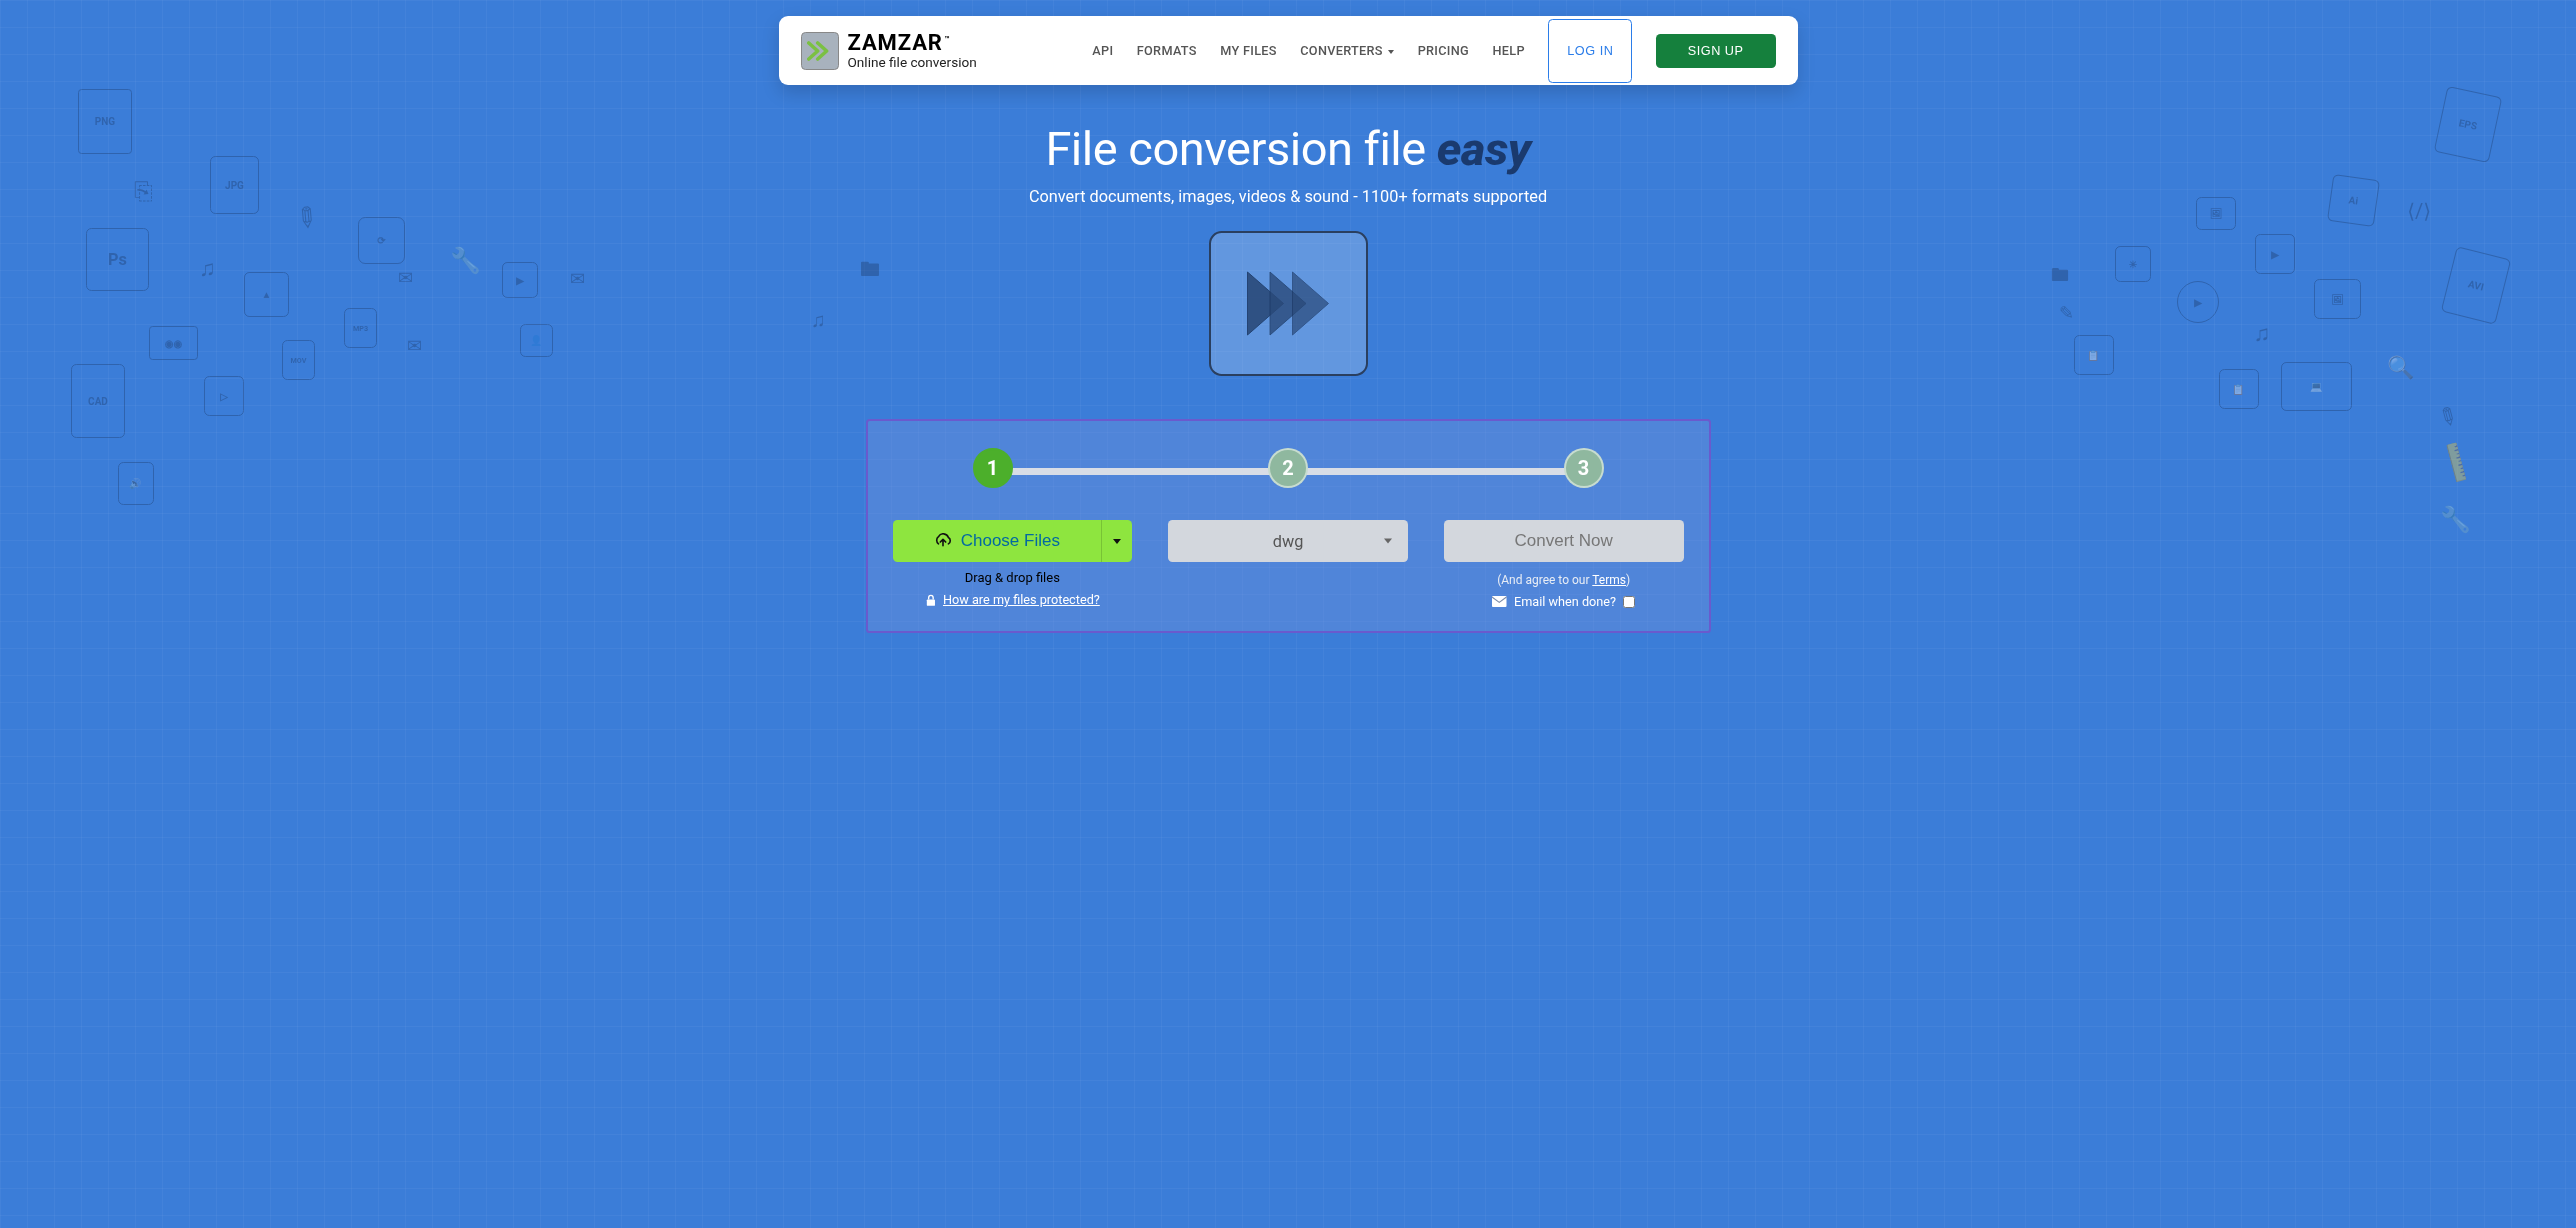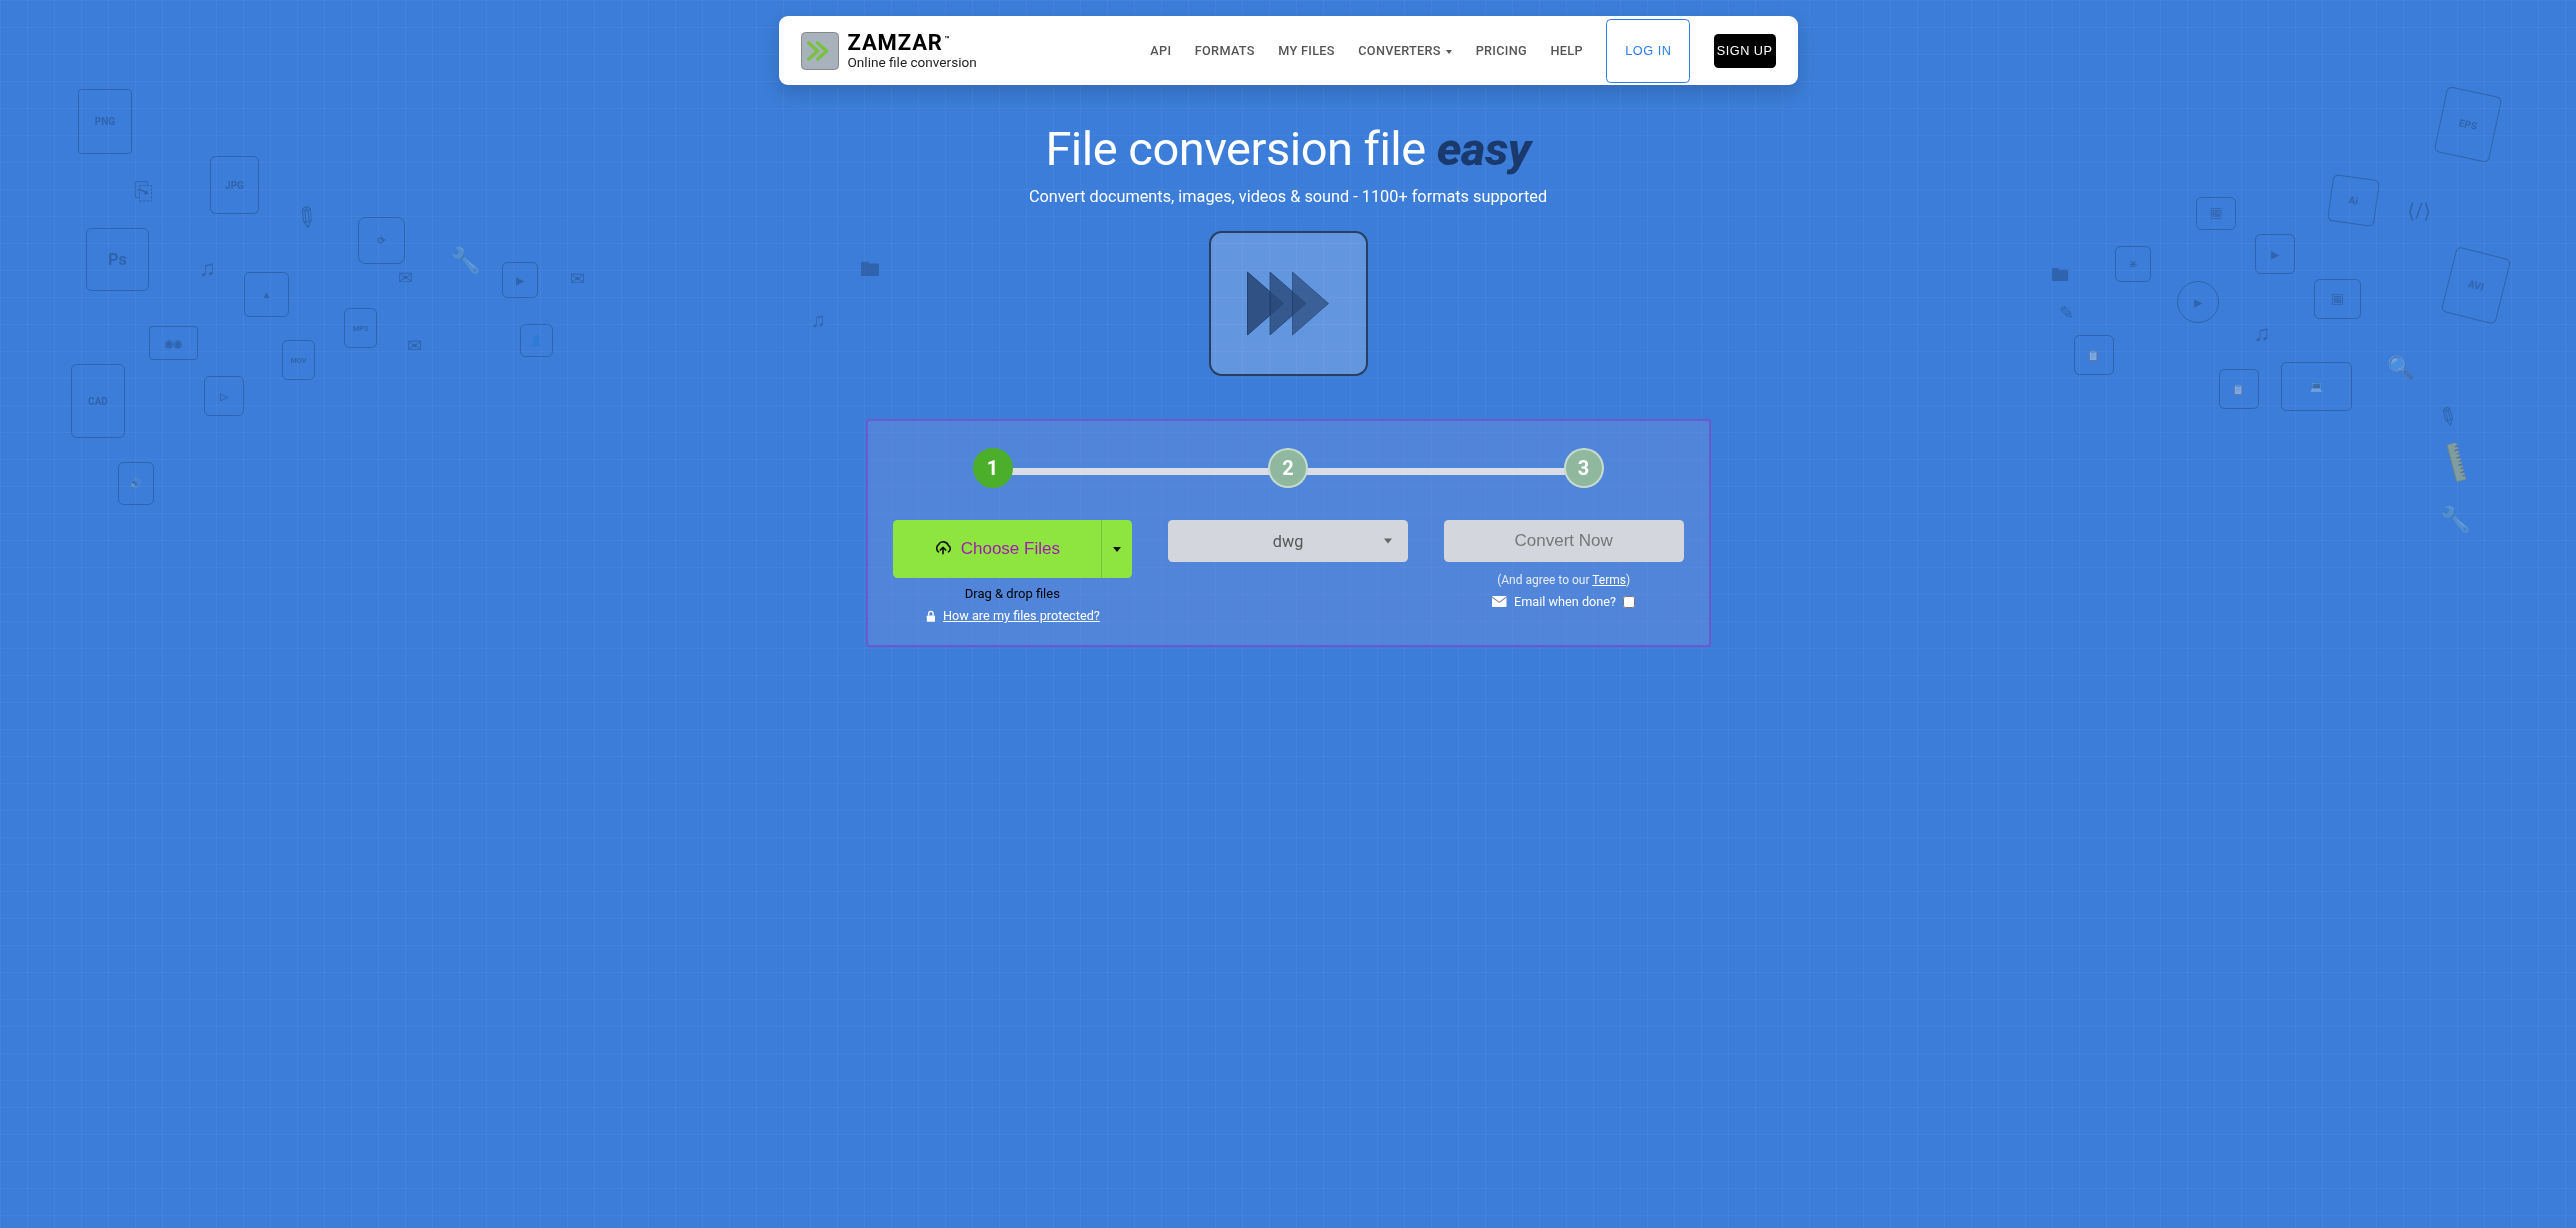--- a/index.html
+++ b/index.html
@@ -36,22 +36,22 @@
 .logo-tag { font-size: 13.6px; color: #222; margin-top: 1.8px; }
 .nav-links { margin-left: auto; display: flex; align-items: center; gap: 23.5px; }
 .nav-link { color: #555; font-size: 12.7px; font-weight: 500; text-decoration: none; cursor: pointer; letter-spacing: 0.3px; }
 .nav-link.dropdown::after { content: ''; display:inline-block; margin-left:5.4px; border-left:3.6px solid transparent; border-right:3.6px solid transparent; border-top:4.5px solid #555; vertical-align: middle; }
 .btn-outline {
   border: 0.9px solid #2b7de9; color: #2b7de9; background: #fff;
   padding: 24px 18px; border-radius: 4.5px; font-size: 12.7px; font-weight: 500;
   cursor: pointer; letter-spacing: 0.5px;
 }
 .btn-primary {
-  border: none; background: #000000; color: #fff;
-  padding: 10px 3px; border-radius: 4.5px; font-size: 12.7px; font-weight: 500;
+  border: none; background: #15803d; color: #fff;
+  padding: 10px 32px; border-radius: 4.5px; font-size: 12.7px; font-weight: 500;
   cursor: pointer; letter-spacing: 0.5px;
 }
 .hero { text-align: center; margin-top: 36px; color: #fff; position: relative; z-index: 2; }
 .hero-title { font-size: 47px; font-weight: 400; letter-spacing: -0.5px; }
 .hero-title .easy { font-weight: 800; font-style: italic; color: #1a3a6e; }
 .hero-sub { font-size: 16.3px; margin-top: 11px; font-weight: 400; }
 .center-logo {
   width: 159px; height: 145px; margin: 25px auto 0;
   background: rgba(255,255,255,0.2); border: 2.7px solid #2a3f5f; border-radius: 12.7px;
   display: flex; align-items: center; justify-content: center;
@@ -77,21 +77,21 @@
 .step-circle.active { background: #4caf2b; border-color: #4caf2b; }
 .step-circle.inactive { background: #8fb89f; }
 .step-1 { left: -20px; }
 .step-2 { left: 50%; transform: translateX(-50%); }
 .step-3 { right: -20px; }
 .controls { display: flex; gap: 36px; }
 .col { flex: 1; display: flex; flex-direction: column; align-items: center; }
 .choose-btn-group { display: flex; width: 100%; }
 .choose-btn {
   flex: 1; background: #8ee53f; border: none; border-radius: 4.5px 0 0 4.5px;
-  height: 58px; font-size: 17px; color: #a21caf; cursor: pointer;
+  height: 42px; font-size: 17px; color: #0369a1; cursor: pointer;
   display: flex; align-items: center; justify-content: center; gap: 9px;
 }
 .choose-caret {
   width: 31px; background: #8ee53f; border: none; border-left: 0.9px solid rgba(0,0,0,0.15);
   border-radius: 0 4.5px 4.5px 0; cursor: pointer; display:flex; align-items:center; justify-content:center;
 }
 .choose-caret::after { content:''; border-left:4.5px solid transparent; border-right:4.5px solid transparent; border-top:5.4px solid #111; }
 .hint { color: #000000; font-size: 13px; margin-top: 8px; }
 .protect-row { display: flex; align-items: center; gap: 6.3px; color: #fff; font-size: 12.7px; margin-top: 7.2px; }
 .protect-link { color: #fff; text-decoration: underline; cursor: pointer; }

